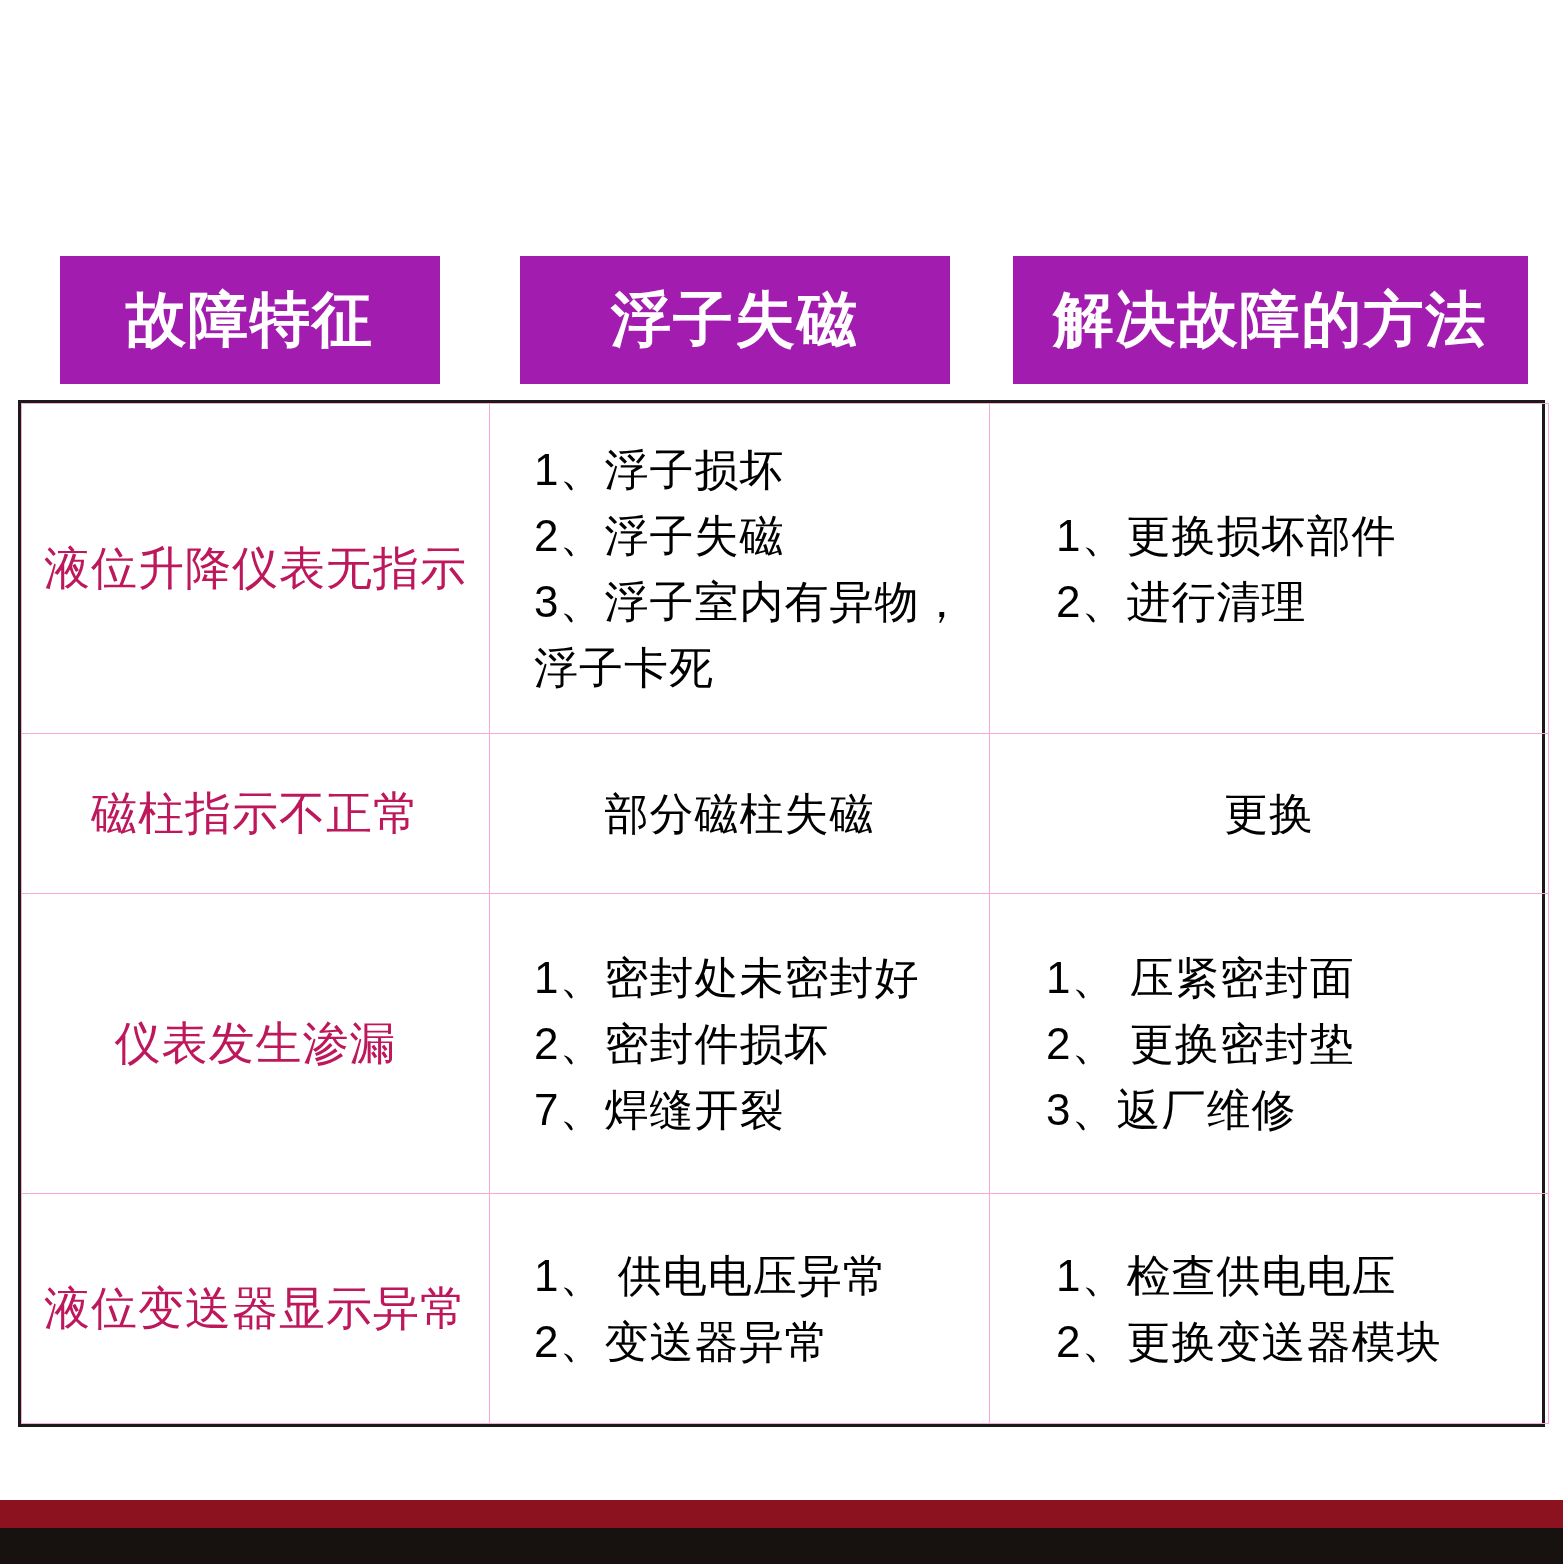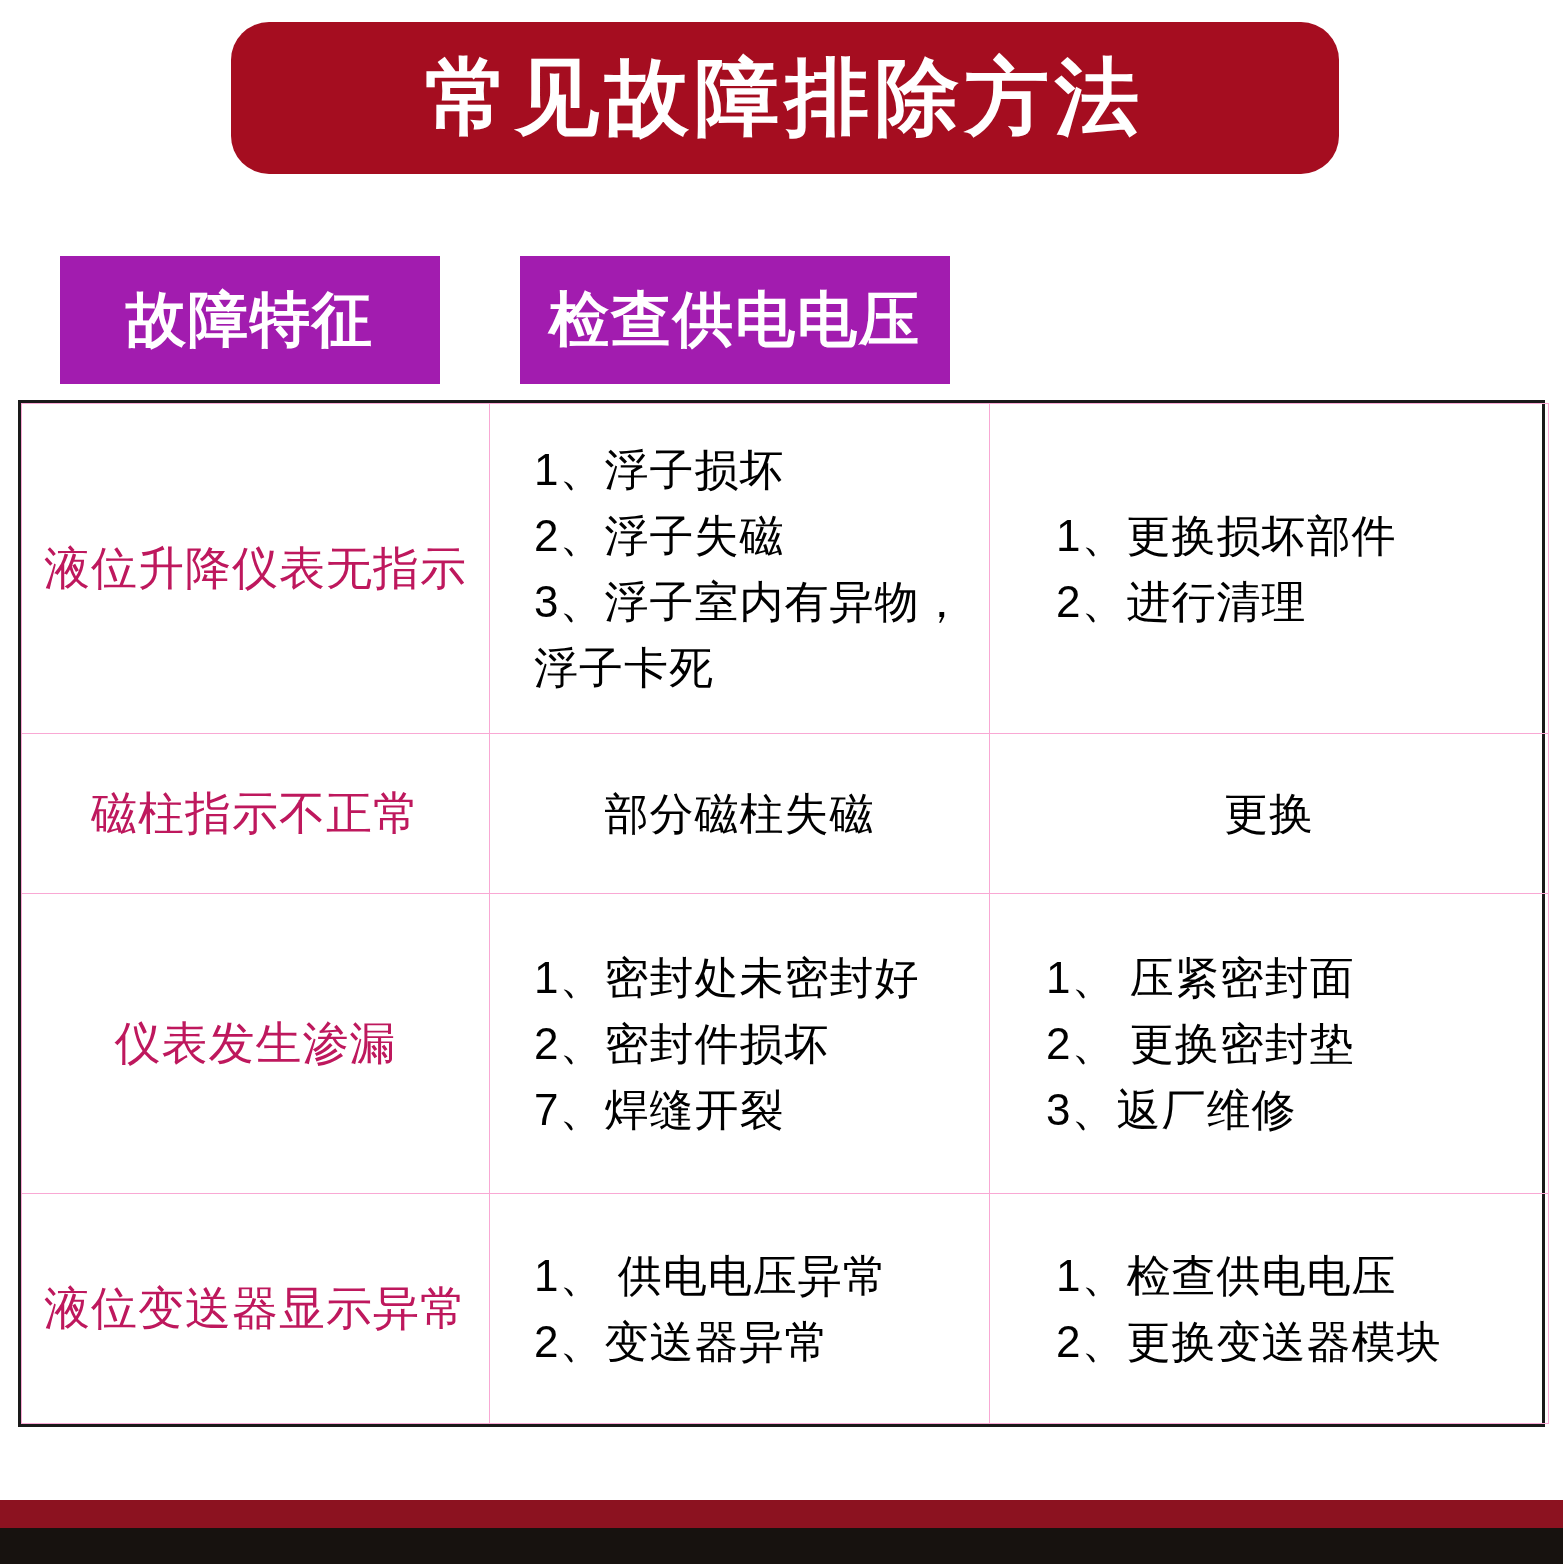--- a/index.html
+++ b/index.html
@@ -144,32 +144,30 @@
     width: 1563px;
     height: 36px;
     background: #17120f;
   }
 </style>
 </head>
 <body>
 
 <div class="page">
 
-  <div class="title-wrap">
-    <div class="title-pill">
-      <span class="title-text">常见故障排除方法</span>
-    </div>
-  </div>
 
   <div class="headers">
     <div class="hdr hdr-1">
       <span>故障特征</span>
     </div>
     <div class="hdr hdr-2">
-      <span>检查供电电压</span>
+      <span>浮子失磁</span>
+    </div>
+    <div class="hdr hdr-3">
+      <span>解决故障的方法</span>
     </div>
   </div>
 
   <div class="table">
     <table class="tbl">
       <colgroup>
         <col class="col-a">
           <col class="col-b">
           <col class="col-c">
       </colgroup>

